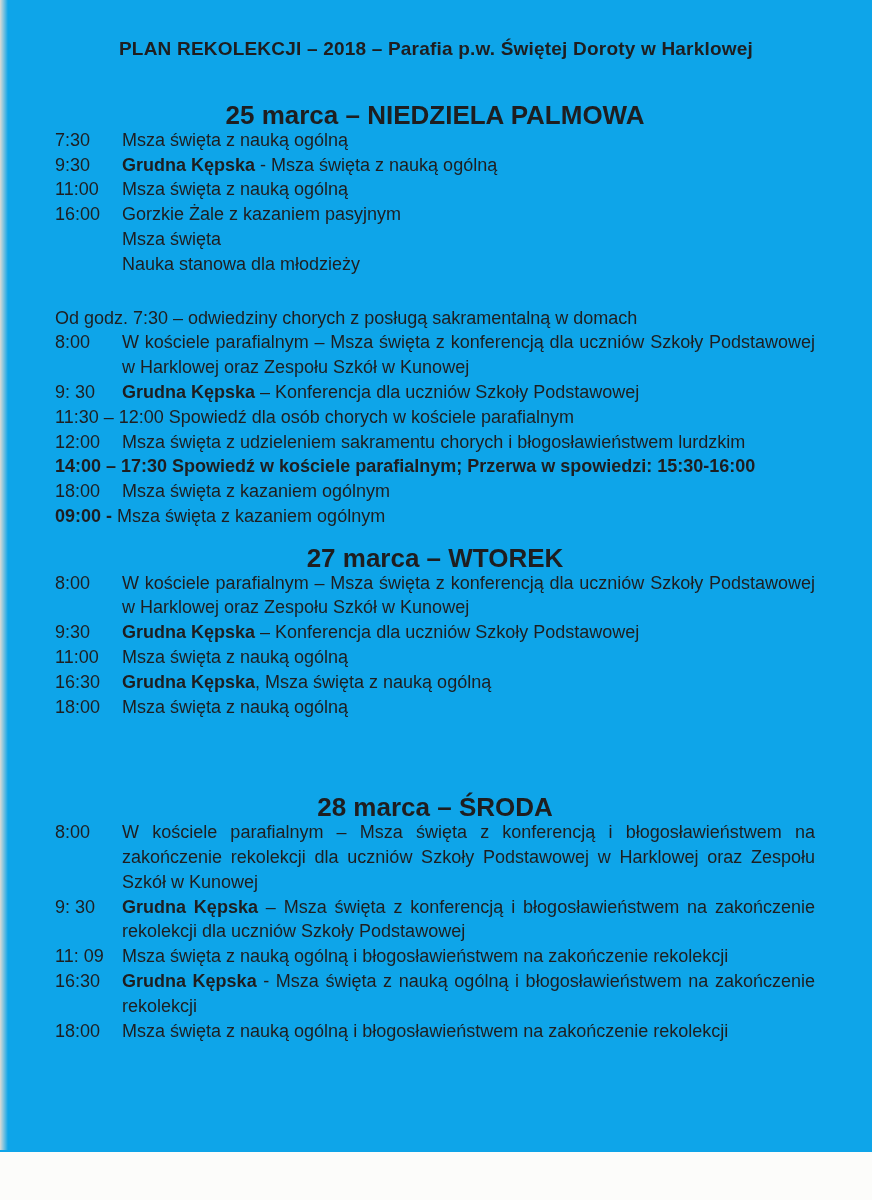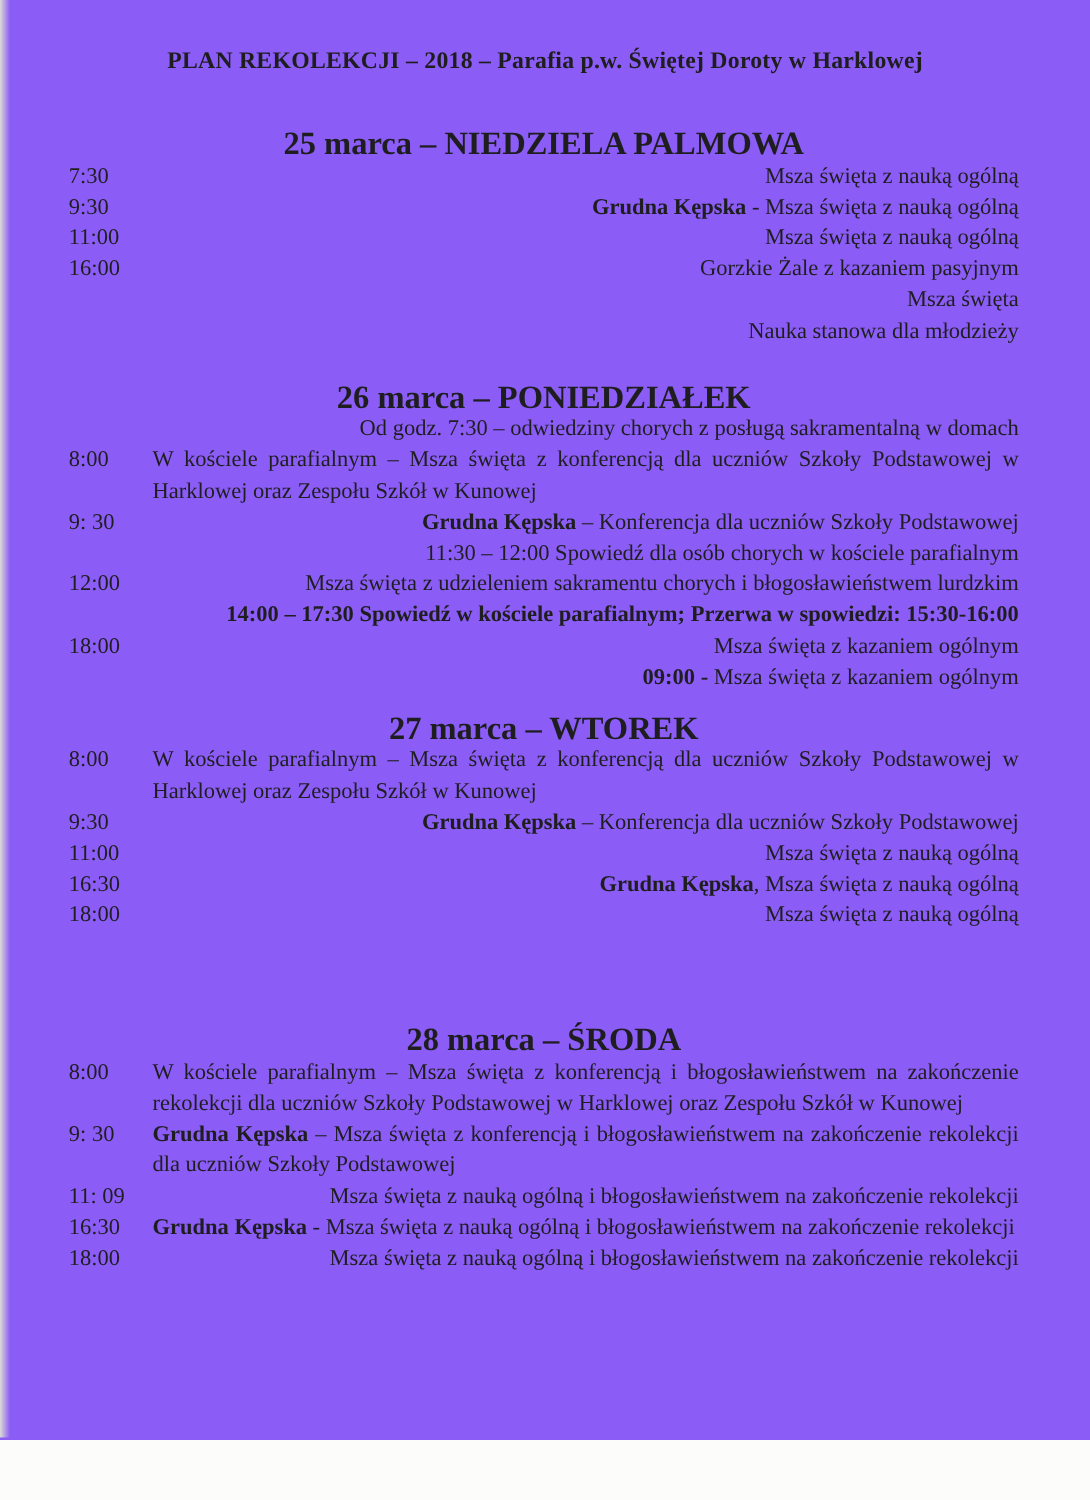--- a/index.html
+++ b/index.html
@@ -4,22 +4,22 @@
 <style>
   html, body {
     margin: 0;
     padding: 0;
     background: #ffffff;
   }
   .page {
     position: relative;
     width: 872px;
     height: 1200px;
-    background: #8b5cf6;
-    font-family: Liberation Serif, serif;
+    background: #0ea5e9;
+    font-family: Liberation Sans, sans-serif;
     color: #1e1e20;
     overflow: hidden;
     box-sizing: border-box;
   }
   
   .page::before {
     content: "";
     position: absolute;
     left: 0; top: 0; bottom: 50px;
     width: 8px;
@@ -62,21 +62,20 @@
   }
   .row { margin: 0; }
   .row.timed { display: flex; }
   .time {
     flex: 0 0 67px;
     width: 67px;
   }
   .desc {
     flex: 1 1 auto;
     white-space: pre-line;
-    text-align: right;
   }
   .desc.justify { text-align: justify; }
   .row.full .desc { display: block; }
   .spacer-before { margin-top: 13px; }
   .b { font-weight: bold; }
 </style>
 </head>
 <body>
 
 <div class="page">
@@ -97,21 +96,20 @@
           <span class="desc"><span>Msza święta z nauką ogólną</span></span>
         </div>
         <div class="row timed">
           <span class="time">16:00</span>
           <span class="desc"><span>Gorzkie Żale z kazaniem pasyjnym
 Msza święta
 Nauka stanowa dla młodzieży</span></span>
         </div>
       </section>
       <section class="day">
-        <h2 class="day-heading">26 marca – PONIEDZIAŁEK</h2>
         <div class="row full">
           <span class="desc"><span>Od godz. 7:30 – odwiedziny chorych z posługą sakramentalną w domach</span></span>
         </div>
         <div class="row timed">
           <span class="time">8:00</span>
           <span class="desc justify"><span>W kościele parafialnym – Msza święta z konferencją dla uczniów Szkoły Podstawowej w Harklowej oraz Zespołu Szkół w Kunowej</span></span>
         </div>
         <div class="row timed">
           <span class="time">9: 30</span>
           <span class="desc"><span class="b">Grudna Kępska</span><span> – Konferencja dla uczniów Szkoły Podstawowej</span></span>

